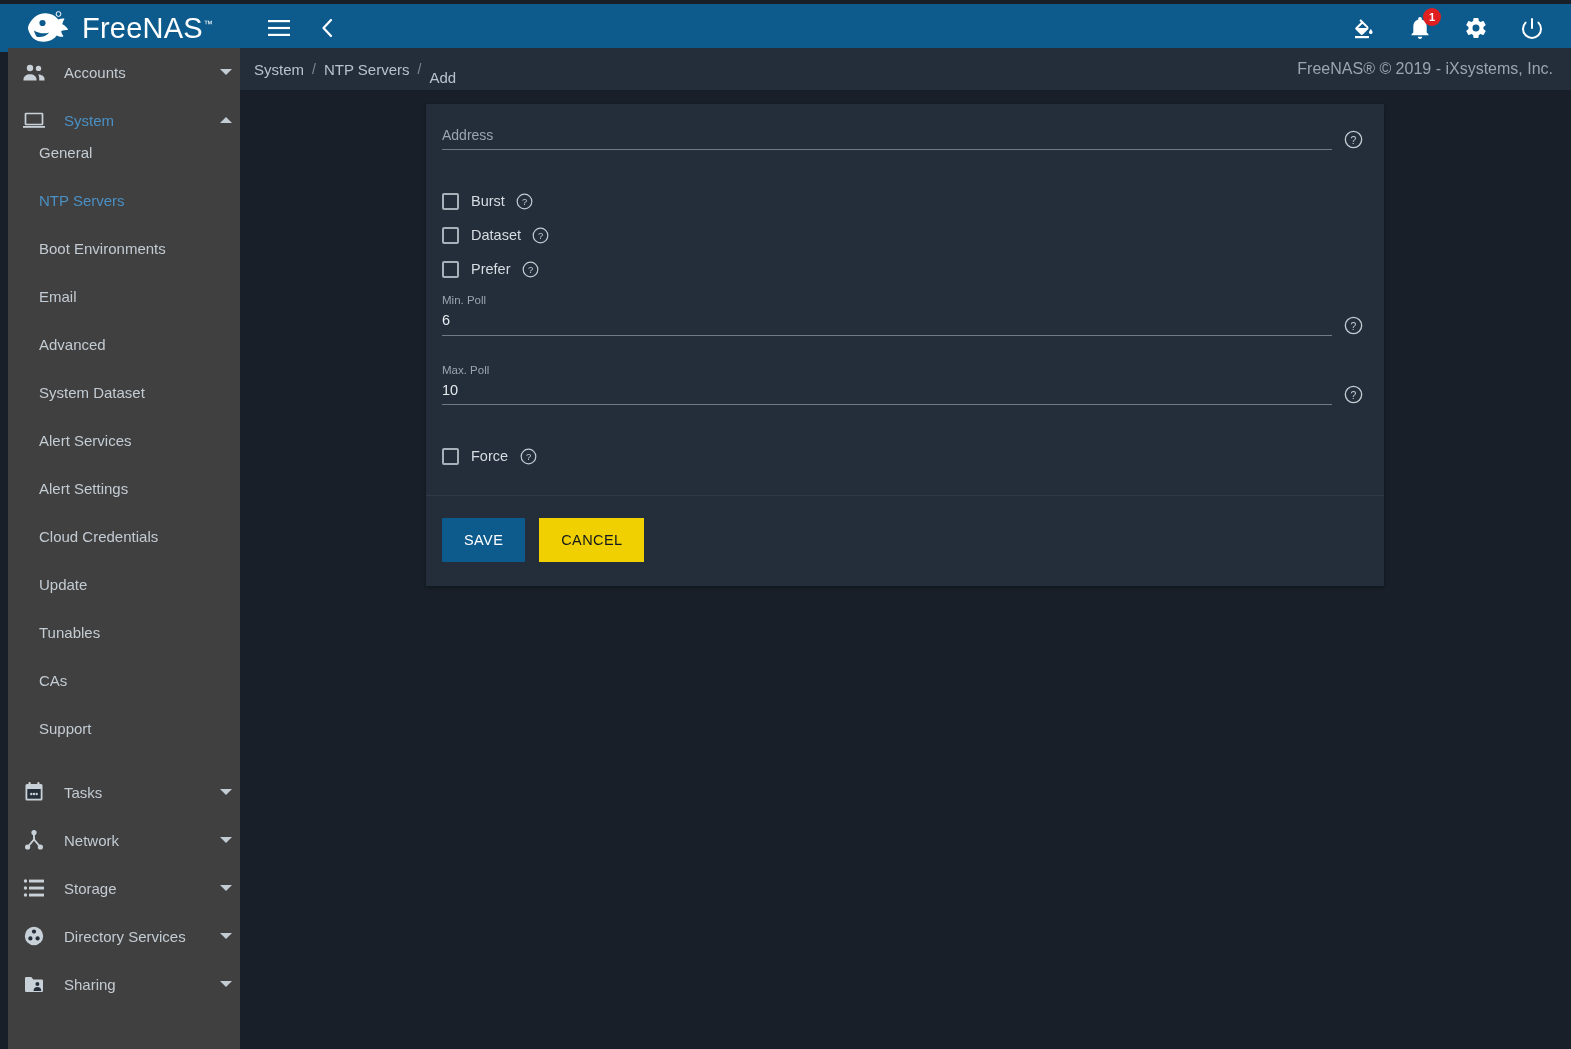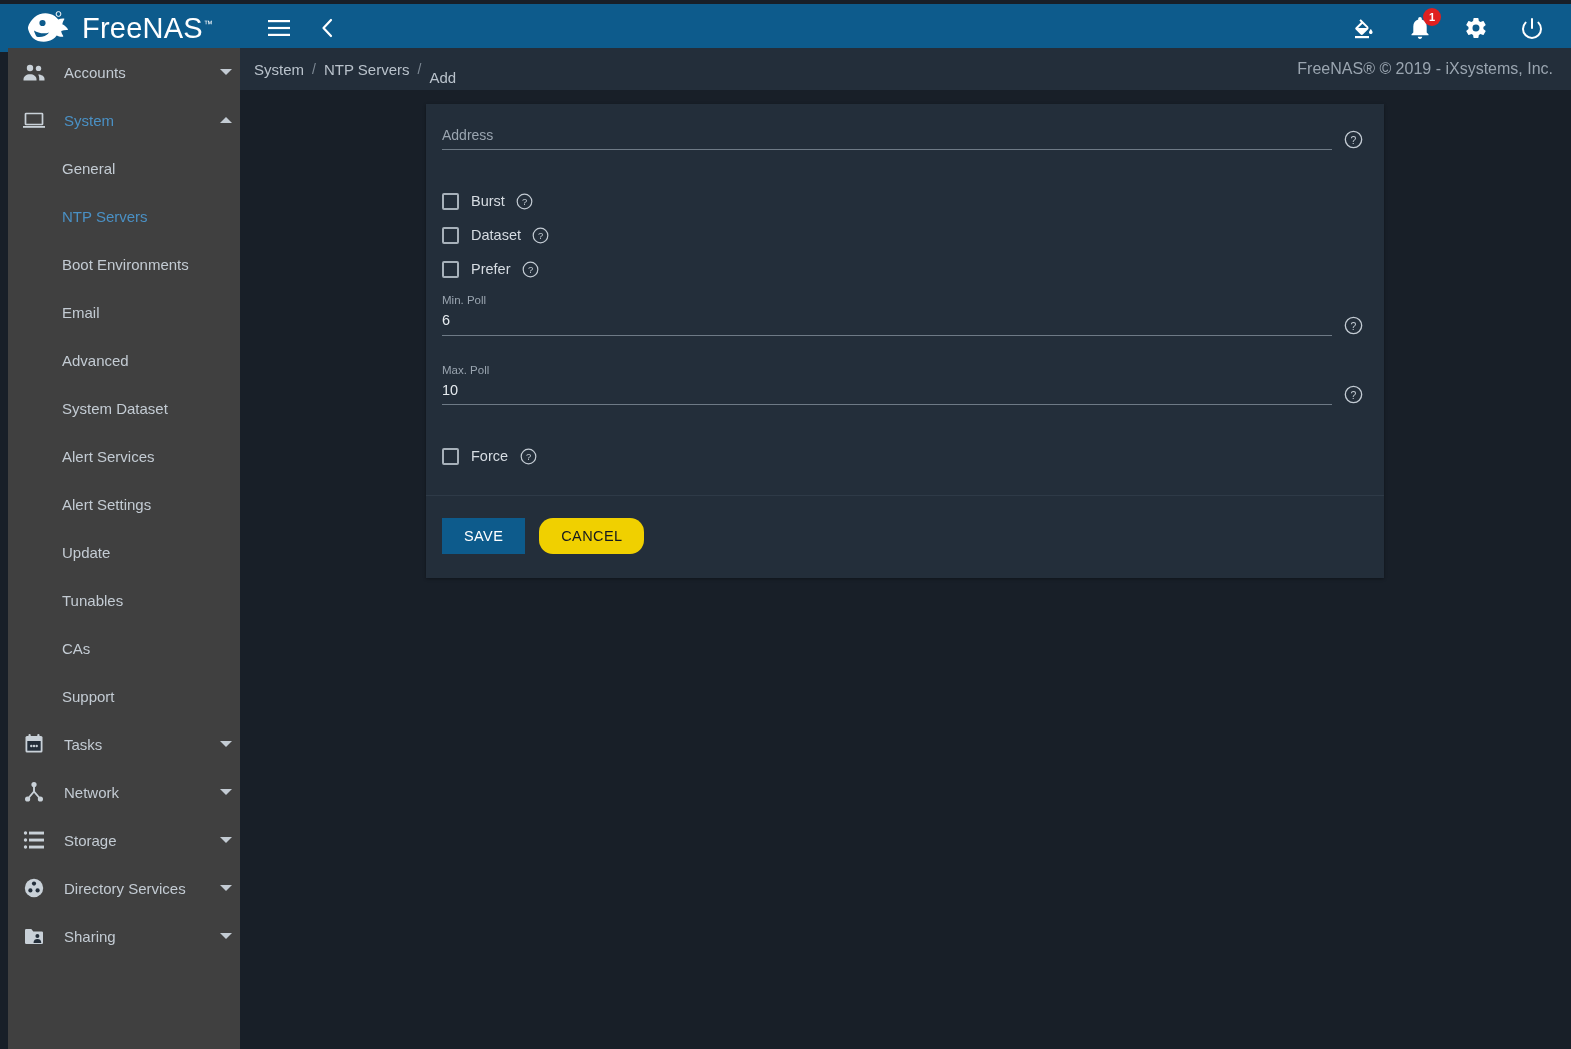--- a/index.html
+++ b/index.html
@@ -74,22 +74,22 @@
   }
   .nav-group .nav-label { font-size: 15px; flex: 1 1 auto; }
   .nav-group.active .nav-label { color: #4a90c4; }
   .nav-group.active .nav-ico { color: #c9d1d8; }
   .caret { width: 0; height: 0; border-left: 6px solid transparent;
            border-right: 6px solid transparent; }
   .caret.down { border-top: 6px solid #c3cbd3; }
   .caret.up   { border-bottom: 6px solid #c3cbd3; }
 
   .nav-sub {
-    display: flex; align-items: center;
-    height: 48px; padding-left: 54px;
+    display: flex; align-items: flex-start;
+    height: 48px; padding-left: 31px;
     font-size: 15px; color: #c3cbd3; cursor: pointer;
   }
   .nav-sub.active { color: #4a90c4; }
 
   
   .crumbbar {
     position: absolute; top: 48px; left: 240px;
     width: 1331px; height: 42px;
     background: #232e3a;
     display: flex; align-items: center;
@@ -160,26 +160,26 @@
   .spacer-8 { height: 8px; }
 
   .card-divider { height: 1px; background: #2e3a47; }
   .card-actions {
     padding: 22px 16px 24px 16px;
     display: flex; gap: 14px;
   }
   .btn {
     border: none; cursor: pointer;
     font-size: 14.5px; letter-spacing: .4px;
-    padding: 0 22px; height: 36px;
+    padding: 0 22px; height: 44px;
     display: flex; align-items: center; justify-content: center;
     font-family: "Liberation Sans", sans-serif;
   }
   .btn-save { background: #0d5b8c; color: #ffffff; }
-  .btn-cancel { background: #f0d000; color: #14191f; border-radius: 14px; }
+  .btn-cancel { background: #f0d000; color: #14191f; }
 </style>
 </head>
 <body>
 
 <div class="topbar">
 
   <div class="logo-zone">
     <div class="logo-wrap">
       <svg class="logo-mark" viewBox="0 0 46 34">
         <path fill="#ffffff" d="M7.5 6.2c4.2-3.6 10.4-4.7 15.6-3.2 3.3.9 6.2 2.9 8.2 5.6 1.7-.8 3.6-1.2 5.5-1 .5 0 .7.6.4 1-1 1.4-1.7 3-1.9 4.7 2.2 1 4.1 2.6 5.5 4.6.3.4 0 1-.5 1-2.1-.1-4.2.3-6.1 1.2.2 1.7.9 3.3 1.9 4.7.3.4.1 1-.4 1-2.1.2-4.2-.3-6-1.3-2 2.7-4.9 4.7-8.2 5.6-5.2 1.5-11.4.4-15.6-3.2C3.2 23.9 1 18.9 1 16.9c0-2.1 2.2-7.1 6.5-10.7z"></path>
@@ -286,20 +286,23 @@
       <span>Advanced</span>
     </div>
   <div class="nav-sub">
       <span>System Dataset</span>
     </div>
   <div class="nav-sub">
       <span>Alert Services</span>
     </div>
   <div class="nav-sub">
       <span>Alert Settings</span>
+    </div>
+  <div class="nav-sub">
+      <span>Cloud Credentials</span>
     </div>
   <div class="nav-sub">
       <span>Update</span>
     </div>
   <div class="nav-sub">
       <span>Tunables</span>
     </div>
   <div class="nav-sub">
       <span>CAs</span>
     </div>

